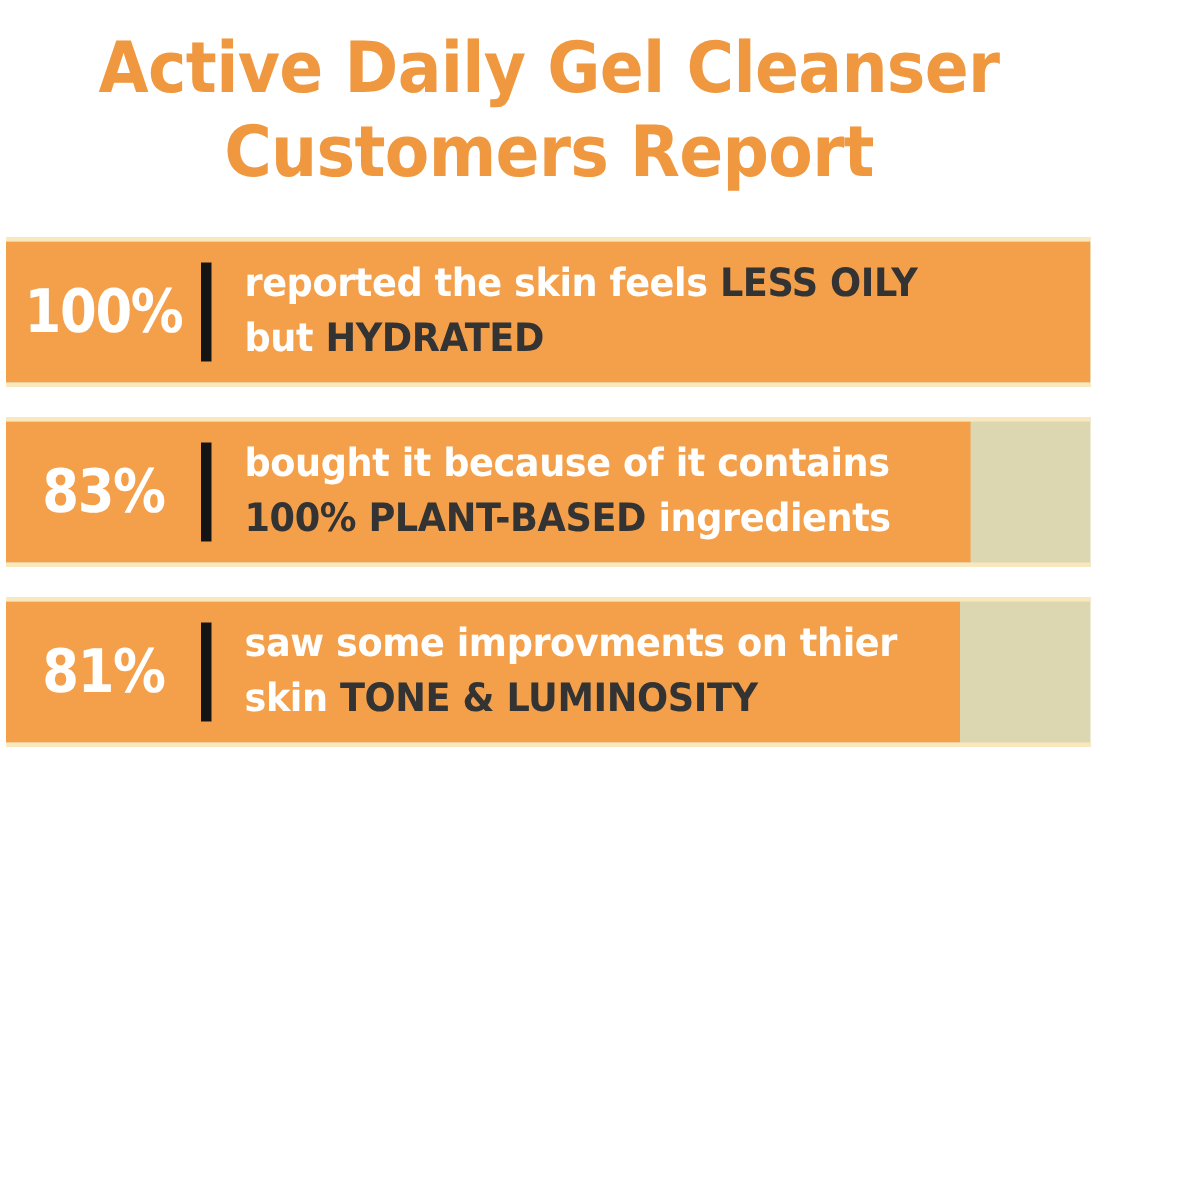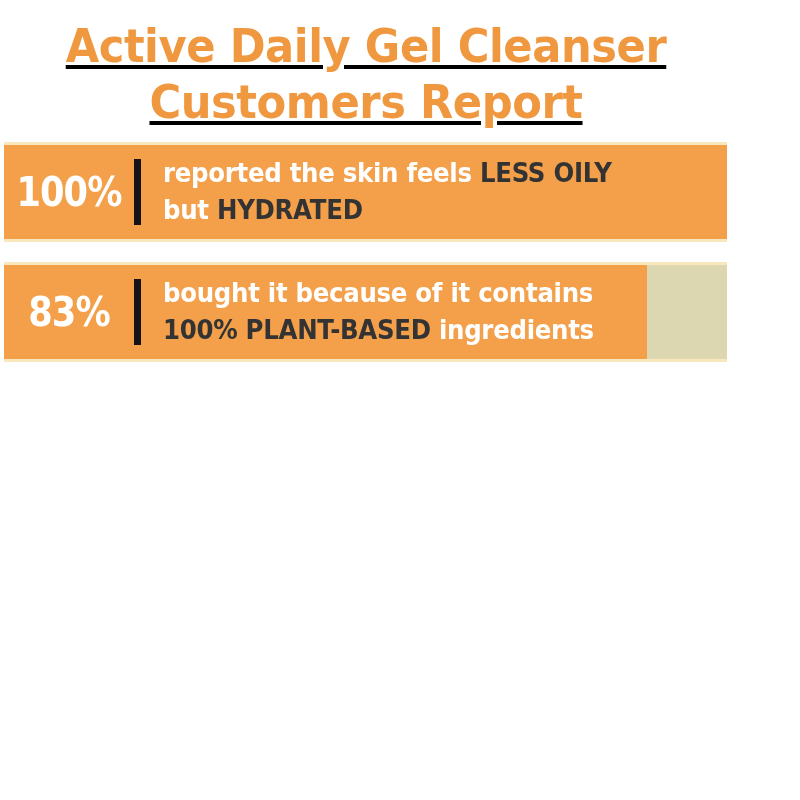--- a/index.html
+++ b/index.html
@@ -14,21 +14,20 @@
     overflow: hidden;
   }
 
   .infographic {
     width: 732px;
     height: 800px;
     box-sizing: border-box;
     display: flex;
     flex-direction: column;
     background: #ffffff;
-    text-decoration: underline;
   }
 
   
   .title-block {
     padding: 18px 10px 0 10px;
     text-align: center;
   }
   .title-line {
     color: #f0983f;
     font-family: "DejaVu Sans", sans-serif;
@@ -36,21 +35,21 @@
     font-size: 47px;
     line-height: 56px;
     letter-spacing: -0.5px;
     white-space: nowrap;
     transform: scaleX(0.92);
     transform-origin: center center;
   }
 
   
   .bars {
-    margin-top: 12px;
+    margin-top: 28px;
     display: flex;
     flex-direction: column;
     gap: 20px;
     padding: 0 5px 0 4px;
   }
 
   .bar-row {
     position: relative;
     height: 100px;
     border-top: 3px solid #f9e8bd;
@@ -142,15 +141,26 @@
         <div class="bar-fill" style="width: 89%;"></div>
         <div class="bar-content">
           <div class="pct">83%</div>
           <div class="divider"></div>
           <div class="statement">
             <span class="ln"><span>bought it because of it contains</span></span>
             <span class="ln"><span class="em">100% PLANT-BASED</span><span> ingredients</span></span>
           </div>
         </div>
       </div>
+      <div class="bar-row">
+        <div class="bar-fill" style="width: 88%;"></div>
+        <div class="bar-content">
+          <div class="pct">81%</div>
+          <div class="divider"></div>
+          <div class="statement">
+            <span class="ln"><span>saw some improvments on thier</span></span>
+            <span class="ln"><span>skin </span><span class="em">TONE &amp; LUMINOSITY</span></span>
+          </div>
+        </div>
+      </div>
     </div>
 
 </div>
 
 </body></html>

